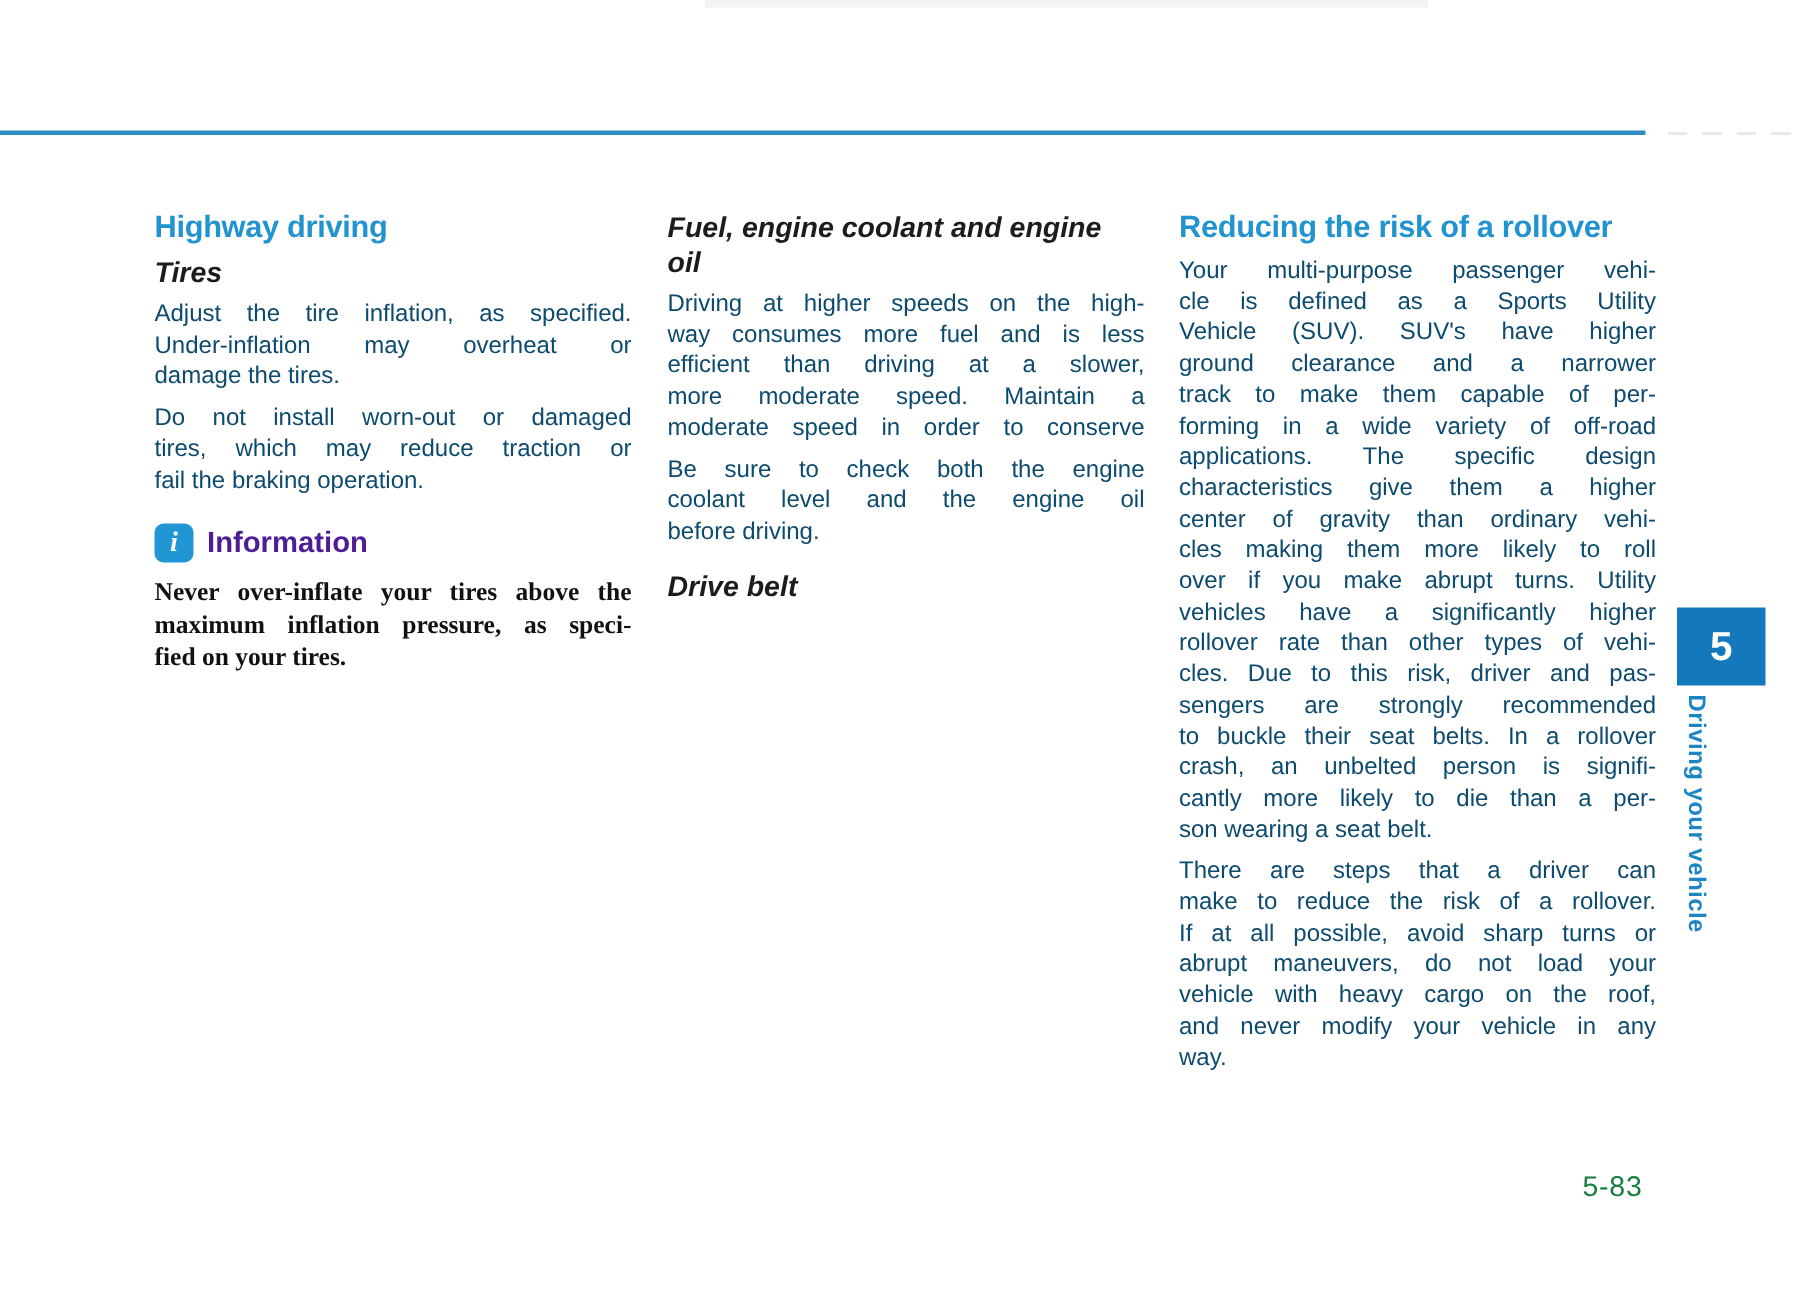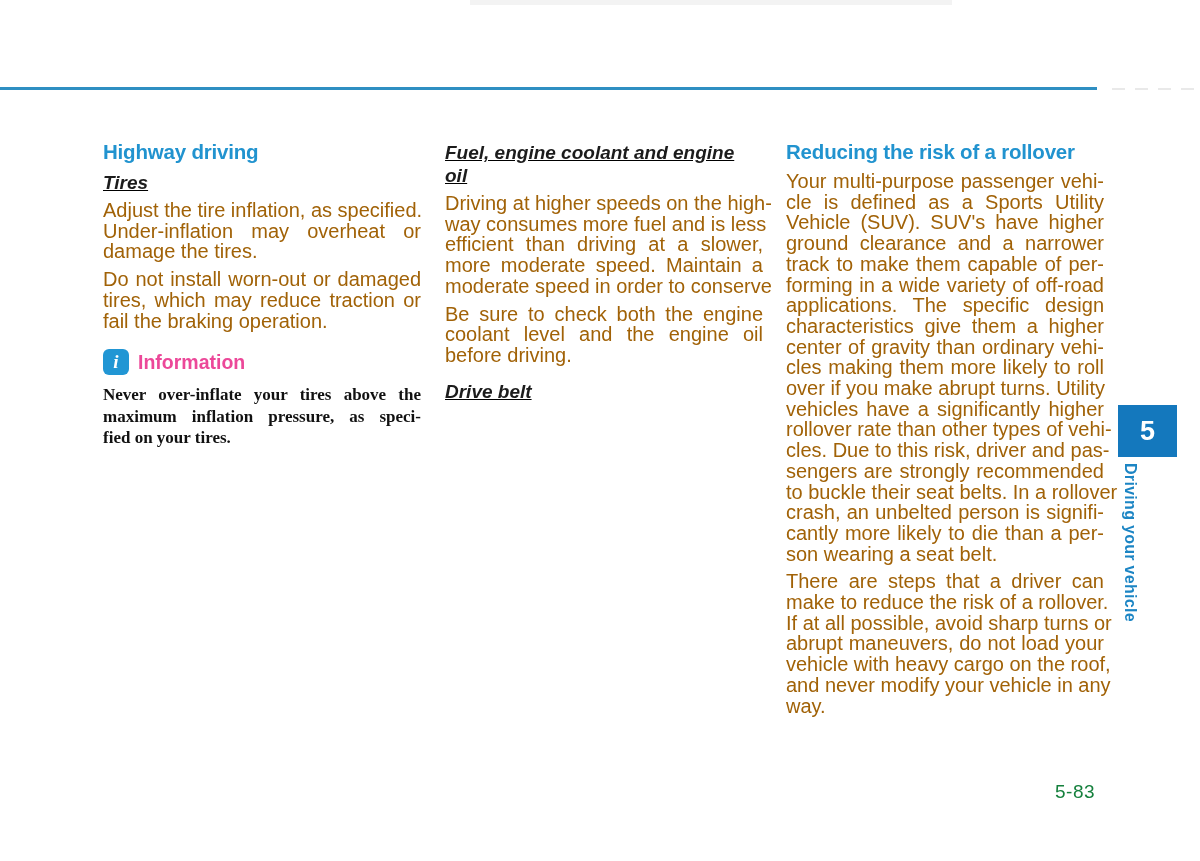--- a/index.html
+++ b/index.html
@@ -9,35 +9,35 @@
   .top-bar { position:absolute; left:470px; top:0; width:482px; height:5px; background:#f3f3f3; }
   .rule    { position:absolute; left:0; top:87px; width:1097px; height:3px; background:#2f8fc2; }
   .rule-faint { position:absolute; left:1112px; top:88px; width:88px; height:2px;
                 background:repeating-linear-gradient(90deg,#e9e9e9 0 13px, transparent 13px 23px); }
 
   .col { position:absolute; top:140px; width:318px; }
   #col1 { left:103px; } #col2 { left:445px; } #col3 { left:786px; }
 
   .h1 { font-size:20.5px; font-weight:bold; color:#2193cf; line-height:24px;
         margin:0 0 7px 0; white-space:nowrap; letter-spacing:-0.2px; }
-  .h2 { margin:1px 0 6px 0;text-decoration:underline; }
+  .h2 { margin:1px 0 6px 0; }
   .h2 .hline { font-size:19px; font-weight:bold; font-style:italic; color:#1c1c1c;
                line-height:23px; white-space:nowrap; }
   .p  { margin:0 0 7px 0; }
-  .line { font-size:20px; color:#a16207; line-height:20.7px; white-space:nowrap;
+  .line { font-size:16px; color:#0c4a6e; line-height:20.7px; white-space:nowrap;
           text-align:justify; text-align-last:justify; width:100%; }
   .line.last { text-align-last:left; }
 
   .info { margin-top:18px; }
   .info-head { display:flex; align-items:center; gap:9px; margin:0 0 9px 0; }
   .info-icon { width:26px; height:26px; border-radius:6px; background:#2196d4; color:#ffffff;
                font-family:"Liberation Serif", serif; font-style:italic; font-weight:bold;
                font-size:19px; display:flex; align-items:center; justify-content:center;
                flex:0 0 auto; }
-  .info-title { font-size:19.5px; font-weight:bold; color:#ec4899; }
+  .info-title { font-size:19.5px; font-weight:bold; color:#4c1d95; }
   .info-line { font-family:"Liberation Serif", serif; font-weight:bold; font-size:17px;
                color:#111111; line-height:21.6px; white-space:nowrap;
                text-align:justify; text-align-last:justify; }
   .info-line.last { text-align-last:left; }
 
   .tab-box { position:absolute; left:1118px; top:405px; width:59px; height:52px;
              background:#1478bd; color:#ffffff; display:flex; align-items:center;
              justify-content:center; font-size:27px; font-weight:bold; }
   .tab-label { position:absolute; left:1121px; top:463px; height:180px;
                writing-mode:vertical-rl; font-size:16px; font-weight:bold;

